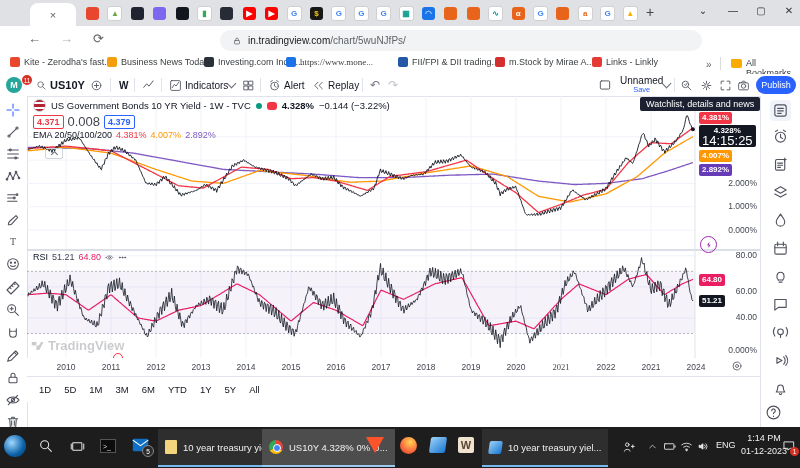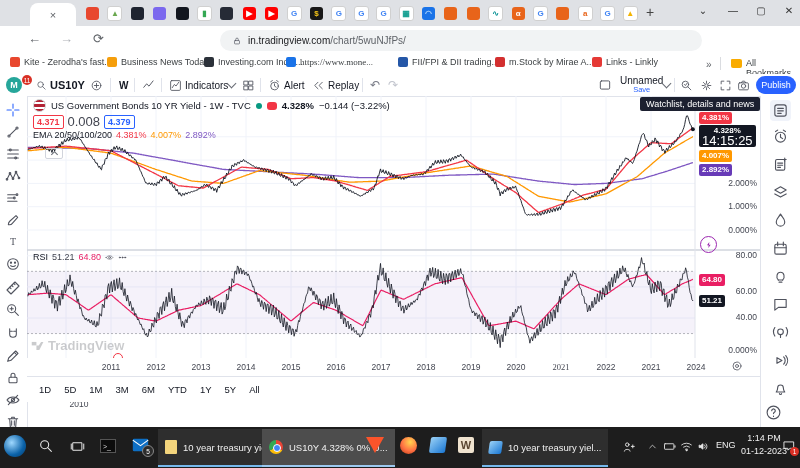--- a/index.html
+++ b/index.html
@@ -630,21 +630,21 @@
   </div>
   <div class="abs" style="left:113px;top:353px;width:8px;height:8px;border:1.2px solid #f23645;border-radius:50%;"></div>
 
   <div id="timeline">
     <span class="icon abs" style="left:704px;top:2px">
         <svg width="12" height="12" viewBox="0 0 24 24">
           <circle cx="12" cy="12" r="8"></circle>
           <circle cx="12" cy="12" r="3"></circle>
         </svg>
       </span>
-  <span class="yr" style="left: 52px; margin-top: 37px;">2010</span>
+  <span class="yr" style="left: 39px;">2010</span>
       <span class="yr" style="left: 84px;">2011</span>
       <span class="yr" style="left: 129px;">2012</span>
       <span class="yr" style="left: 174px;">2013</span>
       <span class="yr" style="left: 219px;">2014</span>
       <span class="yr" style="left: 264px;">2015</span>
       <span class="yr" style="left: 309px;">2016</span>
       <span class="yr" style="left: 354px;">2017</span>
       <span class="yr" style="left: 399px;">2018</span>
       <span class="yr" style="left: 444px;">2019</span>
       <span class="yr" style="left: 489px;">2020</span>

